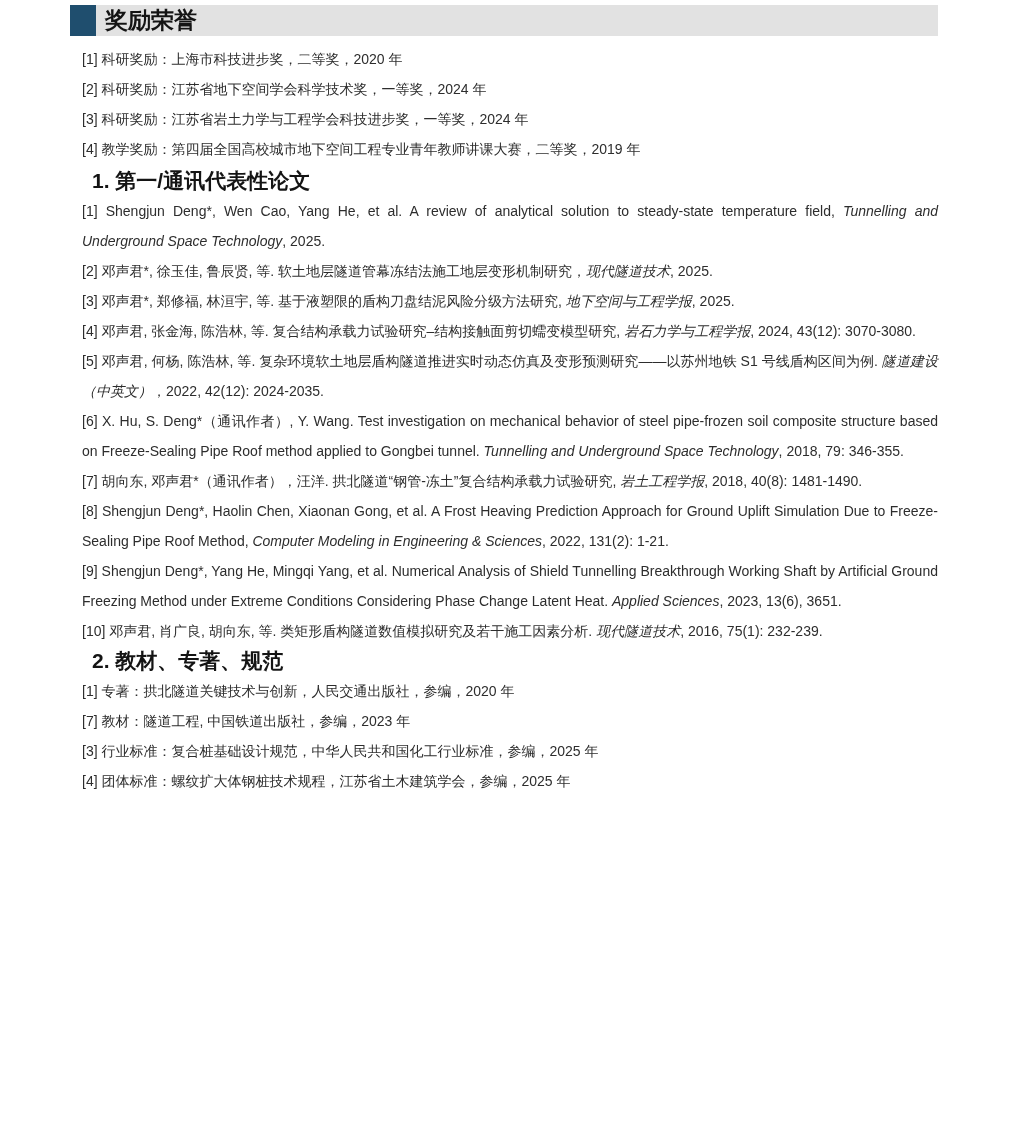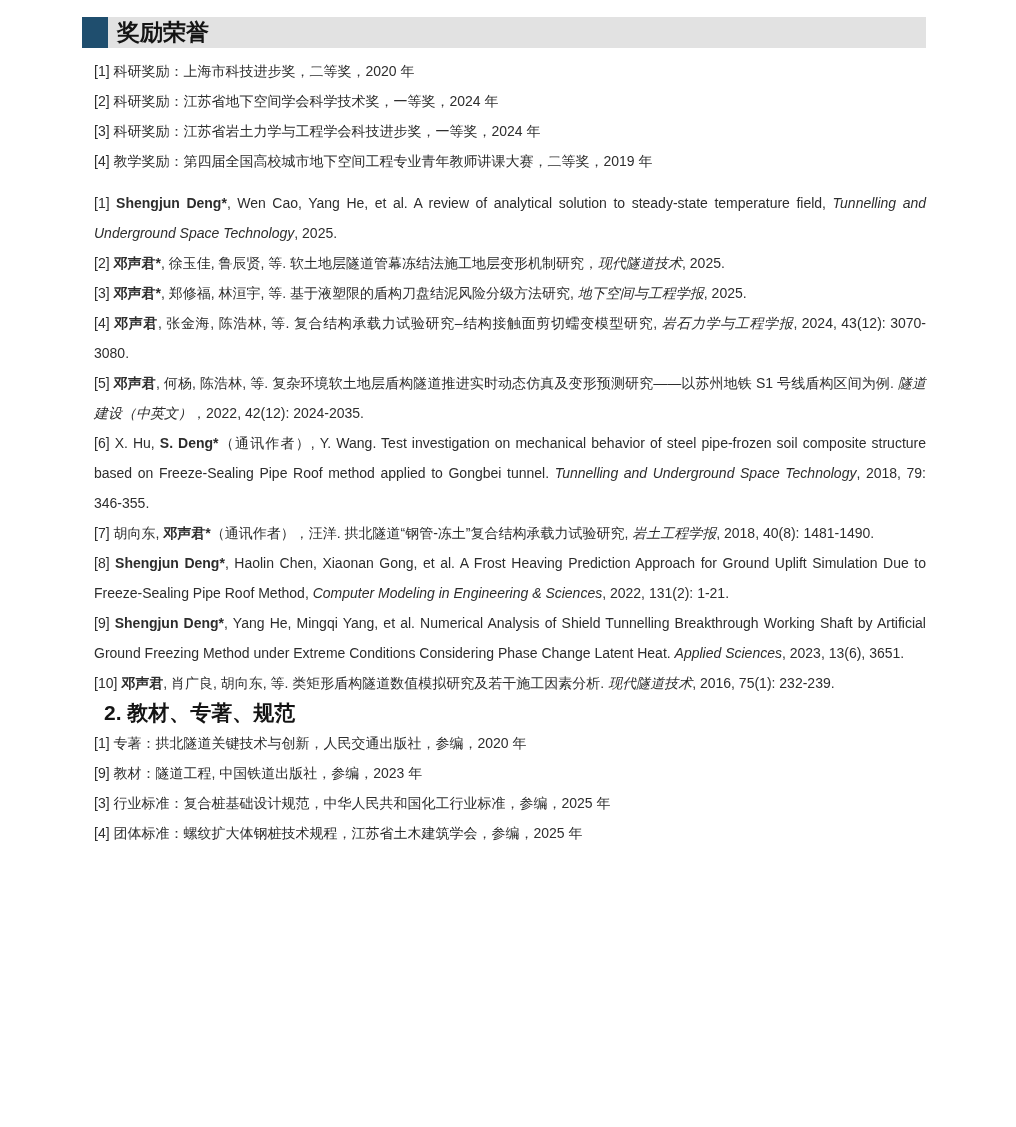--- a/index.html
+++ b/index.html
@@ -10,21 +10,21 @@
   }
   html,body{margin:0;padding:0;background:#ffffff;}
   body{
     width:1016px;
     min-height:1127px;
     font-family:"Liberation Sans", sans-serif;
     color:var(--text-color);
     -webkit-font-smoothing:antialiased;
   }
   .page{padding:5px 78px 9px 70px;box-sizing:border-box;}
-  section{margin:12px;}
+  section{margin:0;}
   .sec-header{
     display:flex;
     align-items:stretch;
     background:var(--header-bar);
     height:31px;
     margin:0 0 8px 0;
   }
   .sec-sq{
     flex:0 0 26px;
     width:26px;
@@ -48,21 +48,21 @@
     color:var(--text-color);
     word-break:break-word;
   }
   .sub-heading{
     margin:0 0 0 22px;
     font-size:21px;
     line-height:30px;
     font-weight:700;
     color:var(--heading-color);
   }
-  .b{font-weight:700;}
+  .b{font-weight:400;}
   .i{font-style:italic;}
 </style>
 </head>
 <body>
 
 <div class="page">
 
   <section>
     <div class="sec-header">
       <span class="sec-sq"></span>
@@ -71,31 +71,32 @@
     <div class="sec-body">
         <p class="entry"><span class="">[1] 科研奖励：上海市科技进步奖，二等奖，2020 年</span></p>
         <p class="entry"><span class="">[2] 科研奖励：江苏省地下空间学会科学技术奖，一等奖，2024 年</span></p>
         <p class="entry"><span class="">[3] 科研奖励：江苏省岩土力学与工程学会科技进步奖，一等奖，2024 年</span></p>
         <p class="entry"><span class="">[4] 教学奖励：第四届全国高校城市地下空间工程专业青年教师讲课大赛，二等奖，2019 年</span></p>
       </div>
   </section>
 
   <section>
     <div class="sec-body">
+        <p class="sub-heading">1. 第一/通讯代表性论文</p>
         <p class="entry"><span class="">[1] </span><span class="b ">Shengjun Deng*</span><span class="">, Wen Cao, Yang He, et al. A review of analytical solution to steady-state temperature field, </span><span class="i">Tunnelling and Underground Space Technology</span><span class="">, 2025.</span></p>
         <p class="entry"><span class="">[2] </span><span class="b ">邓声君*</span><span class="">, 徐玉佳, 鲁辰贤, 等. 软土地层隧道管幕冻结法施工地层变形机制研究，</span><span class="i">现代隧道技术</span><span class="">, 2025.</span></p>
         <p class="entry"><span class="">[3] </span><span class="b ">邓声君*</span><span class="">, 郑修福, 林洹宇, 等. 基于液塑限的盾构刀盘结泥风险分级方法研究, </span><span class="i">地下空间与工程学报</span><span class="">, 2025.</span></p>
         <p class="entry"><span class="">[4] </span><span class="b ">邓声君</span><span class="">, 张金海, 陈浩林, 等. 复合结构承载力试验研究–结构接触面剪切蠕变模型研究, </span><span class="i">岩石力学与工程学报</span><span class="">, 2024, 43(12): 3070-3080.</span></p>
         <p class="entry"><span class="">[5] </span><span class="b ">邓声君</span><span class="">, 何杨, 陈浩林, 等. 复杂环境软土地层盾构隧道推进实时动态仿真及变形预测研究——以苏州地铁 S1 号线盾构区间为例. </span><span class="i">隧道建设（中英文）</span><span class="">，2022, 42(12): 2024-2035.</span></p>
         <p class="entry"><span class="">[6] X. Hu, </span><span class="b ">S. Deng*</span><span class="">（通讯作者）, Y. Wang. Test investigation on mechanical behavior of steel pipe-frozen soil composite structure based on Freeze-Sealing Pipe Roof method applied to Gongbei tunnel. </span><span class="i">Tunnelling and Underground Space Technology</span><span class="">, 2018, 79: 346-355.</span></p>
         <p class="entry"><span class="">[7] 胡向东, </span><span class="b ">邓声君*</span><span class="">（通讯作者），汪洋. 拱北隧道“钢管-冻土”复合结构承载力试验研究, </span><span class="i">岩土工程学报</span><span class="">, 2018, 40(8): 1481-1490.</span></p>
         <p class="entry"><span class="">[8] </span><span class="b ">Shengjun Deng*</span><span class="">, Haolin Chen, Xiaonan Gong, et al. A Frost Heaving Prediction Approach for Ground Uplift Simulation Due to Freeze-Sealing Pipe Roof Method, </span><span class="i">Computer Modeling in Engineering &amp; Sciences</span><span class="">, 2022, 131(2): 1-21.</span></p>
         <p class="entry"><span class="">[9] </span><span class="b ">Shengjun Deng*</span><span class="">, Yang He, Mingqi Yang, et al. Numerical Analysis of Shield Tunnelling Breakthrough Working Shaft by Artificial Ground Freezing Method under Extreme Conditions Considering Phase Change Latent Heat. </span><span class="i">Applied Sciences</span><span class="">, 2023, 13(6), 3651.</span></p>
         <p class="entry"><span class="">[10] </span><span class="b ">邓声君</span><span class="">, 肖广良, 胡向东, 等. 类矩形盾构隧道数值模拟研究及若干施工因素分析. </span><span class="i">现代隧道技术</span><span class="">, 2016, 75(1): 232-239.</span></p>
         <p class="sub-heading">2. 教材、专著、规范</p>
         <p class="entry"><span class="">[1] 专著：拱北隧道关键技术与创新，人民交通出版社，参编，2020 年</span></p>
-        <p class="entry"><span class="">[9] 教材：隧道工程, 中国铁道出版社，参编，2023 年</span></p>
+        <p class="entry"><span class="">[7] 教材：隧道工程, 中国铁道出版社，参编，2023 年</span></p>
         <p class="entry"><span class="">[3] 行业标准：复合桩基础设计规范，中华人民共和国化工行业标准，参编，2025 年</span></p>
         <p class="entry"><span class="">[4] 团体标准：螺纹扩大体钢桩技术规程，江苏省土木建筑学会，参编，2025 年</span></p>
       </div>
   </section>
 
 </div>
 
 </body></html>

